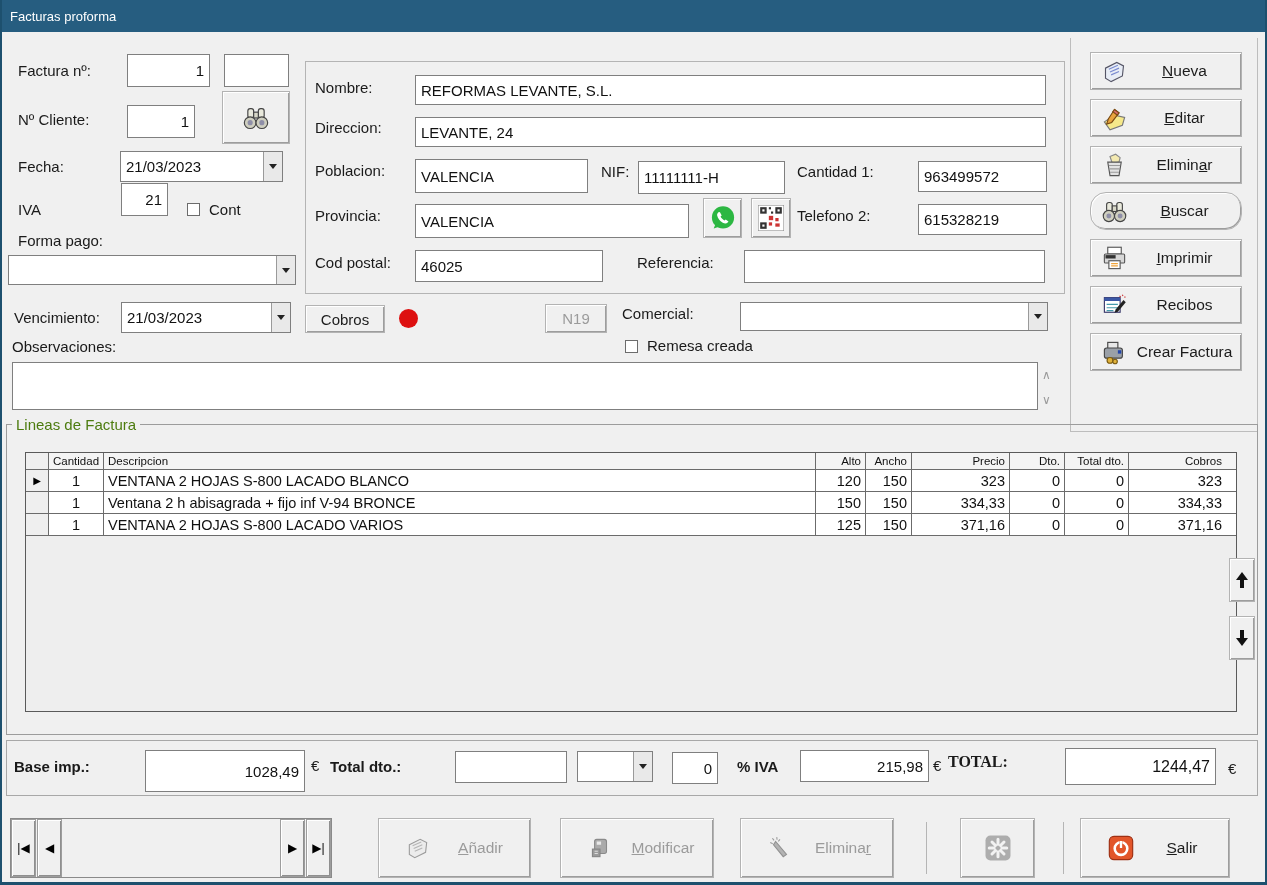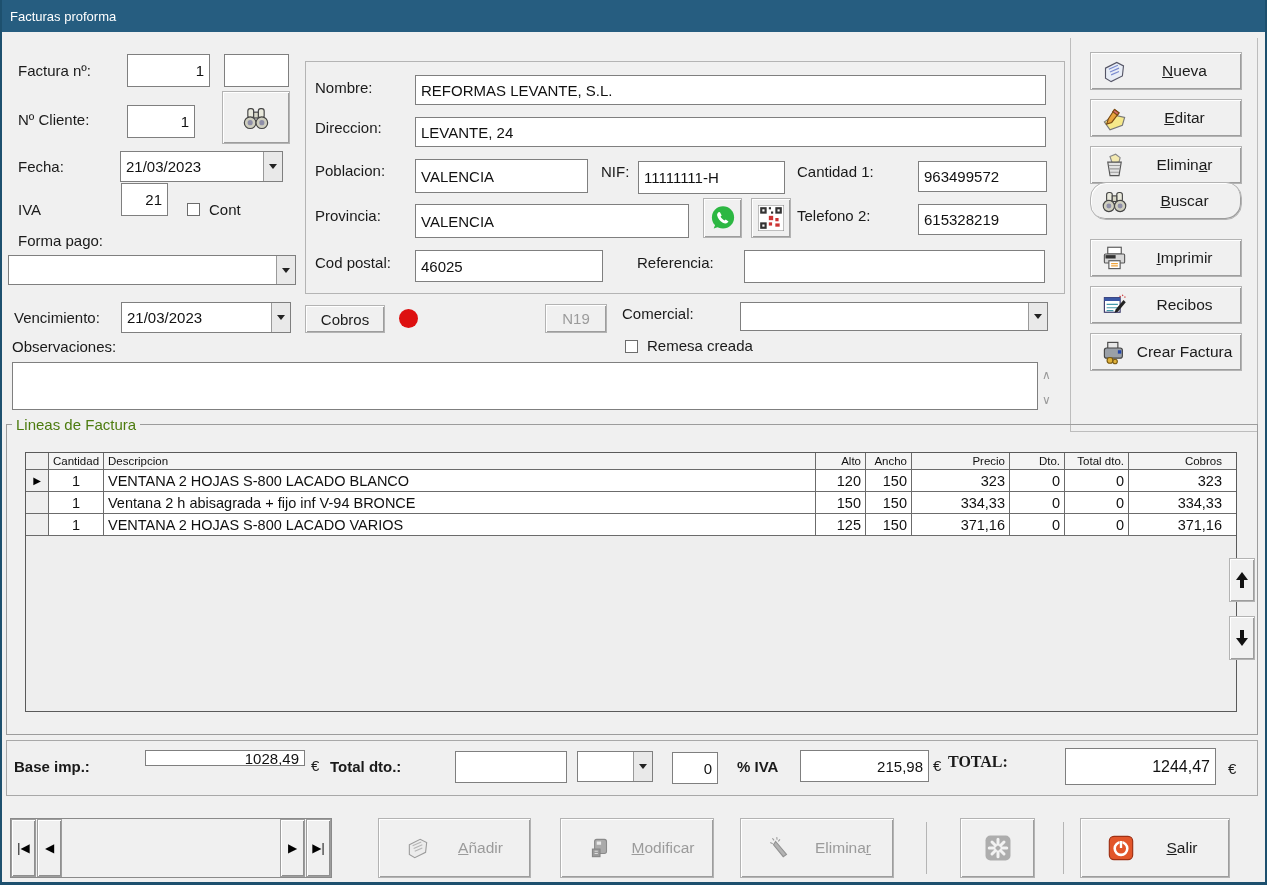--- a/index.html
+++ b/index.html
@@ -231,21 +231,21 @@
     <span>
       <svg width="27" height="27" viewBox="0 0 24 24">
         <path d="M8 4 l5-2 4 3 -1 4 -6 1z" fill="#f3e9b0" stroke="#888"></path>
         <path d="M6 9 h12 l-2 12 H8z" fill="#e2e2e2" stroke="#555"></path>
         <path d="M7 12 h10 M7.5 15 h9 M8 18 h8" stroke="#9a9a9a" fill="none"></path>
       </svg>
     </span>
     <span class="cap"><span>Elimin</span><span class="u">a</span><span>r</span></span>
   </div>
 
-  <div class="btn3d sidebtn" style="top:182px;border-radius:16px;">
+  <div class="btn3d sidebtn" style="top:192px;border-radius:16px;">
     <span>
       <svg width="27" height="27" viewBox="0 0 24 24">
         <rect x="5" y="4" width="5" height="8" rx="2" fill="#e9e9dc" stroke="#444"></rect>
         <rect x="14" y="4" width="5" height="8" rx="2" fill="#e9e9dc" stroke="#444"></rect>
         <rect x="10" y="7" width="4" height="5" fill="#d8d8c8" stroke="#444"></rect>
         <circle cx="7" cy="16" r="5" fill="#cfcfc0" stroke="#444"></circle>
         <circle cx="17" cy="16" r="5" fill="#cfcfc0" stroke="#444"></circle>
         <circle cx="7" cy="16" r="2.2" fill="#8f8fa8"></circle>
         <circle cx="17" cy="16" r="2.2" fill="#8f8fa8"></circle>
       </svg>
@@ -354,21 +354,21 @@
   <div class="btn3d" style="left:1229px;top:616px;width:26px;height:44px;justify-content:center;">
     <span>
       <svg width="16" height="20" viewBox="0 0 16 20">
           <path d="M8 18 l-6-8 h4 v-8 h4 v8 h4z" fill="#111"></path>
         </svg>
     </span>
   </div>
 
   <div class="panel" style="left:6px;top:740px;width:1252px;height:56px;border-color:#a8a8a8;"></div>
   <span class="lbl bold" style="left:14px;top:758px;">Base imp.:</span>
-  <input class="tb right" style="left: 145px; top: 750px; width: 160px; height: 16px;" value="1028,49">
+  <input class="tb right" style="left: 145px; top: 750px; width: 160px; height: 42px;" value="1028,49">
   <span class="lbl" style="left:311px;top:757px;">€</span>
   <span class="lbl bold" style="left:330px;top:758px;">Total dto.:</span>
   <input class="tb" style="left: 455px; top: 751px; width: 112px; height: 32px;" value="">
   <div class="combo" style="left:577px;top:751px;width:76px;height:31px;">
     <span class="val"></span>
     <span class="dd">
         <i></i>
       </span>
   </div>
   <input class="tb right" style="left: 672px; top: 752px; width: 46px; height: 32px;" value="0">

